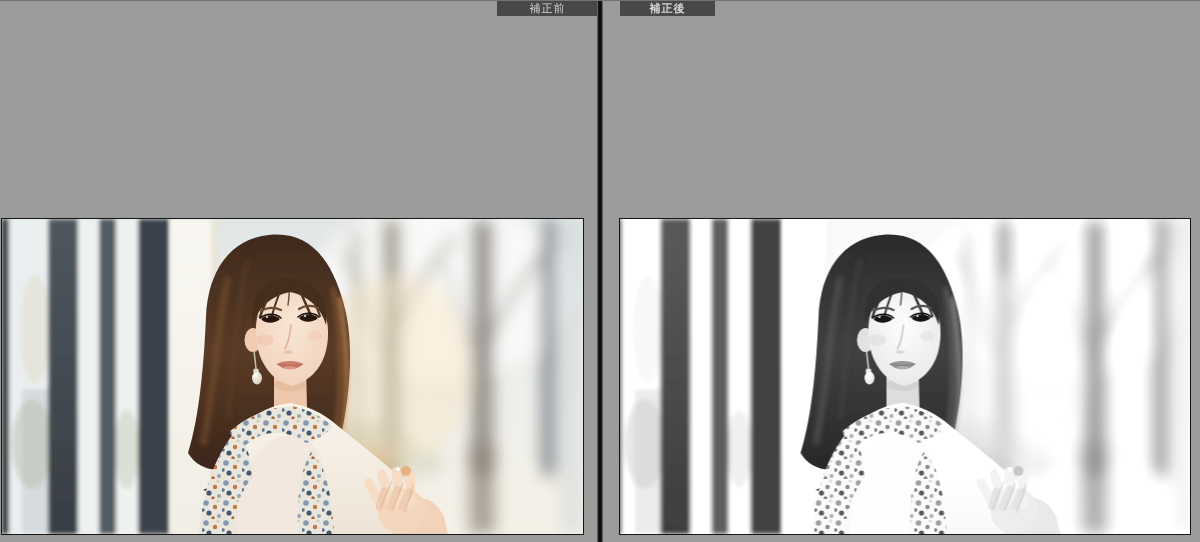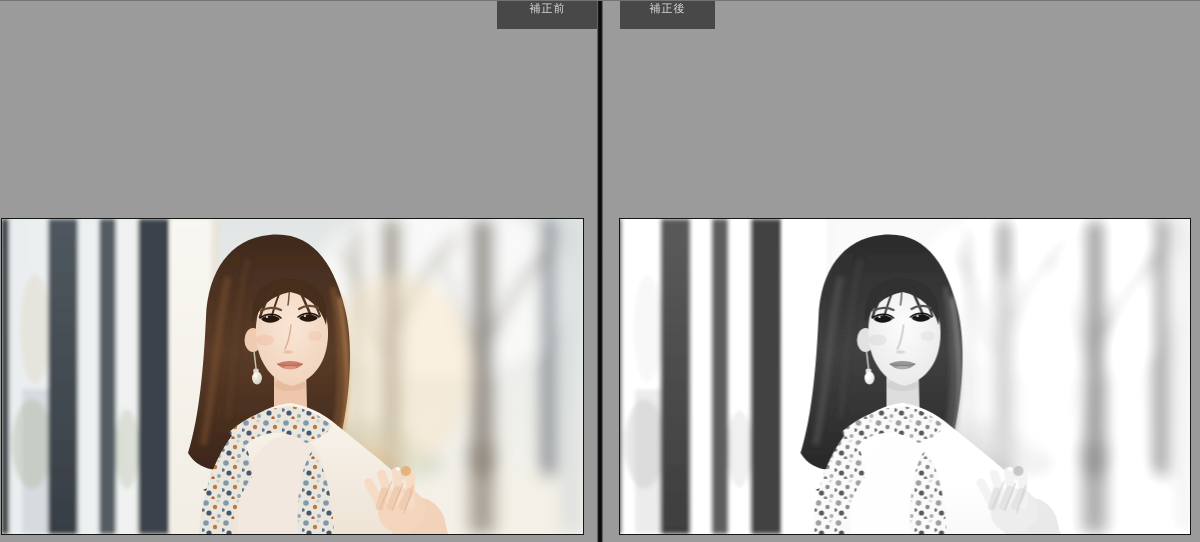--- a/index.html
+++ b/index.html
@@ -3,26 +3,26 @@
 <meta charset="utf-8">
 <style>
   html,body{margin:0;padding:0;background:#6e6e6e;font-family:"Liberation Sans",sans-serif;}
   .screen{
     position:relative;width:1200px;height:542px;overflow:hidden;
     background:#9b9b9b;
     border-top:1px solid rgba(0,0,0,.25);
     box-sizing:border-box;
   }
   .pane-label{
-    position:absolute;top:0;height:28px;line-height:15px;
+    position:absolute;top:0;height:15px;line-height:15px;
     background:#484848;color:#d4d4d4;font-size:11px;text-align:center;
     letter-spacing:1px;user-select:none;
   }
   .pane-label.before{left:497px;width:101px;}
-  .pane-label.after{left:620px;width:95px;}
+  .pane-label.after{left:620px;width:95px;font-weight:bold;}
   .divider{
     position:absolute;top:0;left:597px;width:6px;height:542px;
     background:linear-gradient(90deg,#8a8a8a 0%,#1c1c1c 22%,#070707 50%,#1c1c1c 78%,#8a8a8a 100%);
   }
   figure.photo{
     position:absolute;top:217px;height:315px;margin:0;
     border:1px solid #161616;overflow:hidden;background:#eee;
   }
   figure.photo.before-photo{left:1px;width:581px;}
   figure.photo.after-photo{left:619px;width:570px;}

